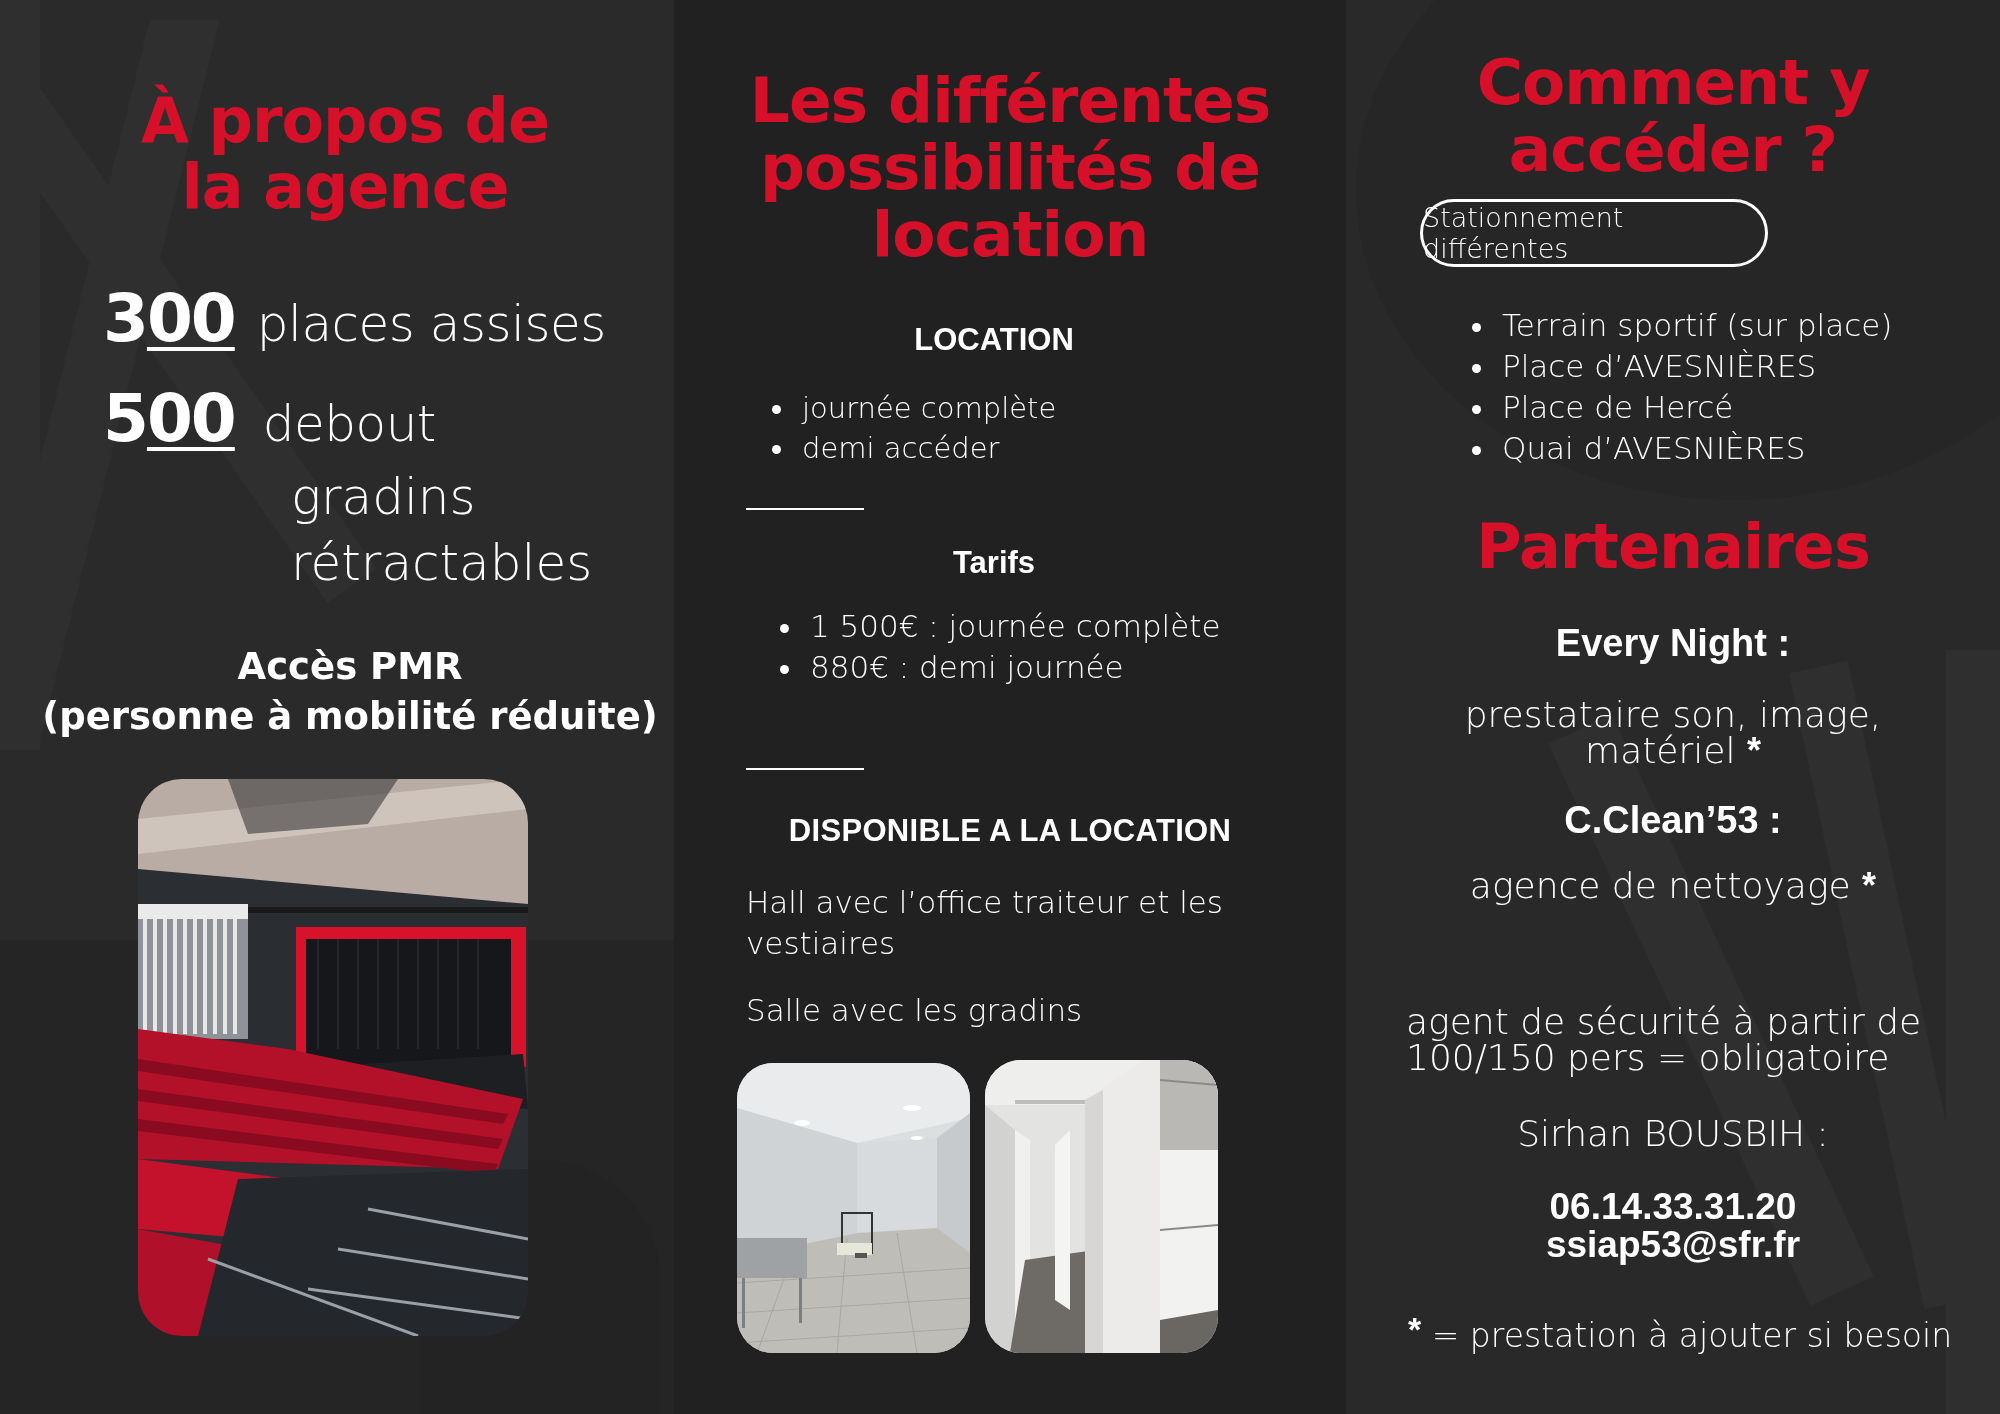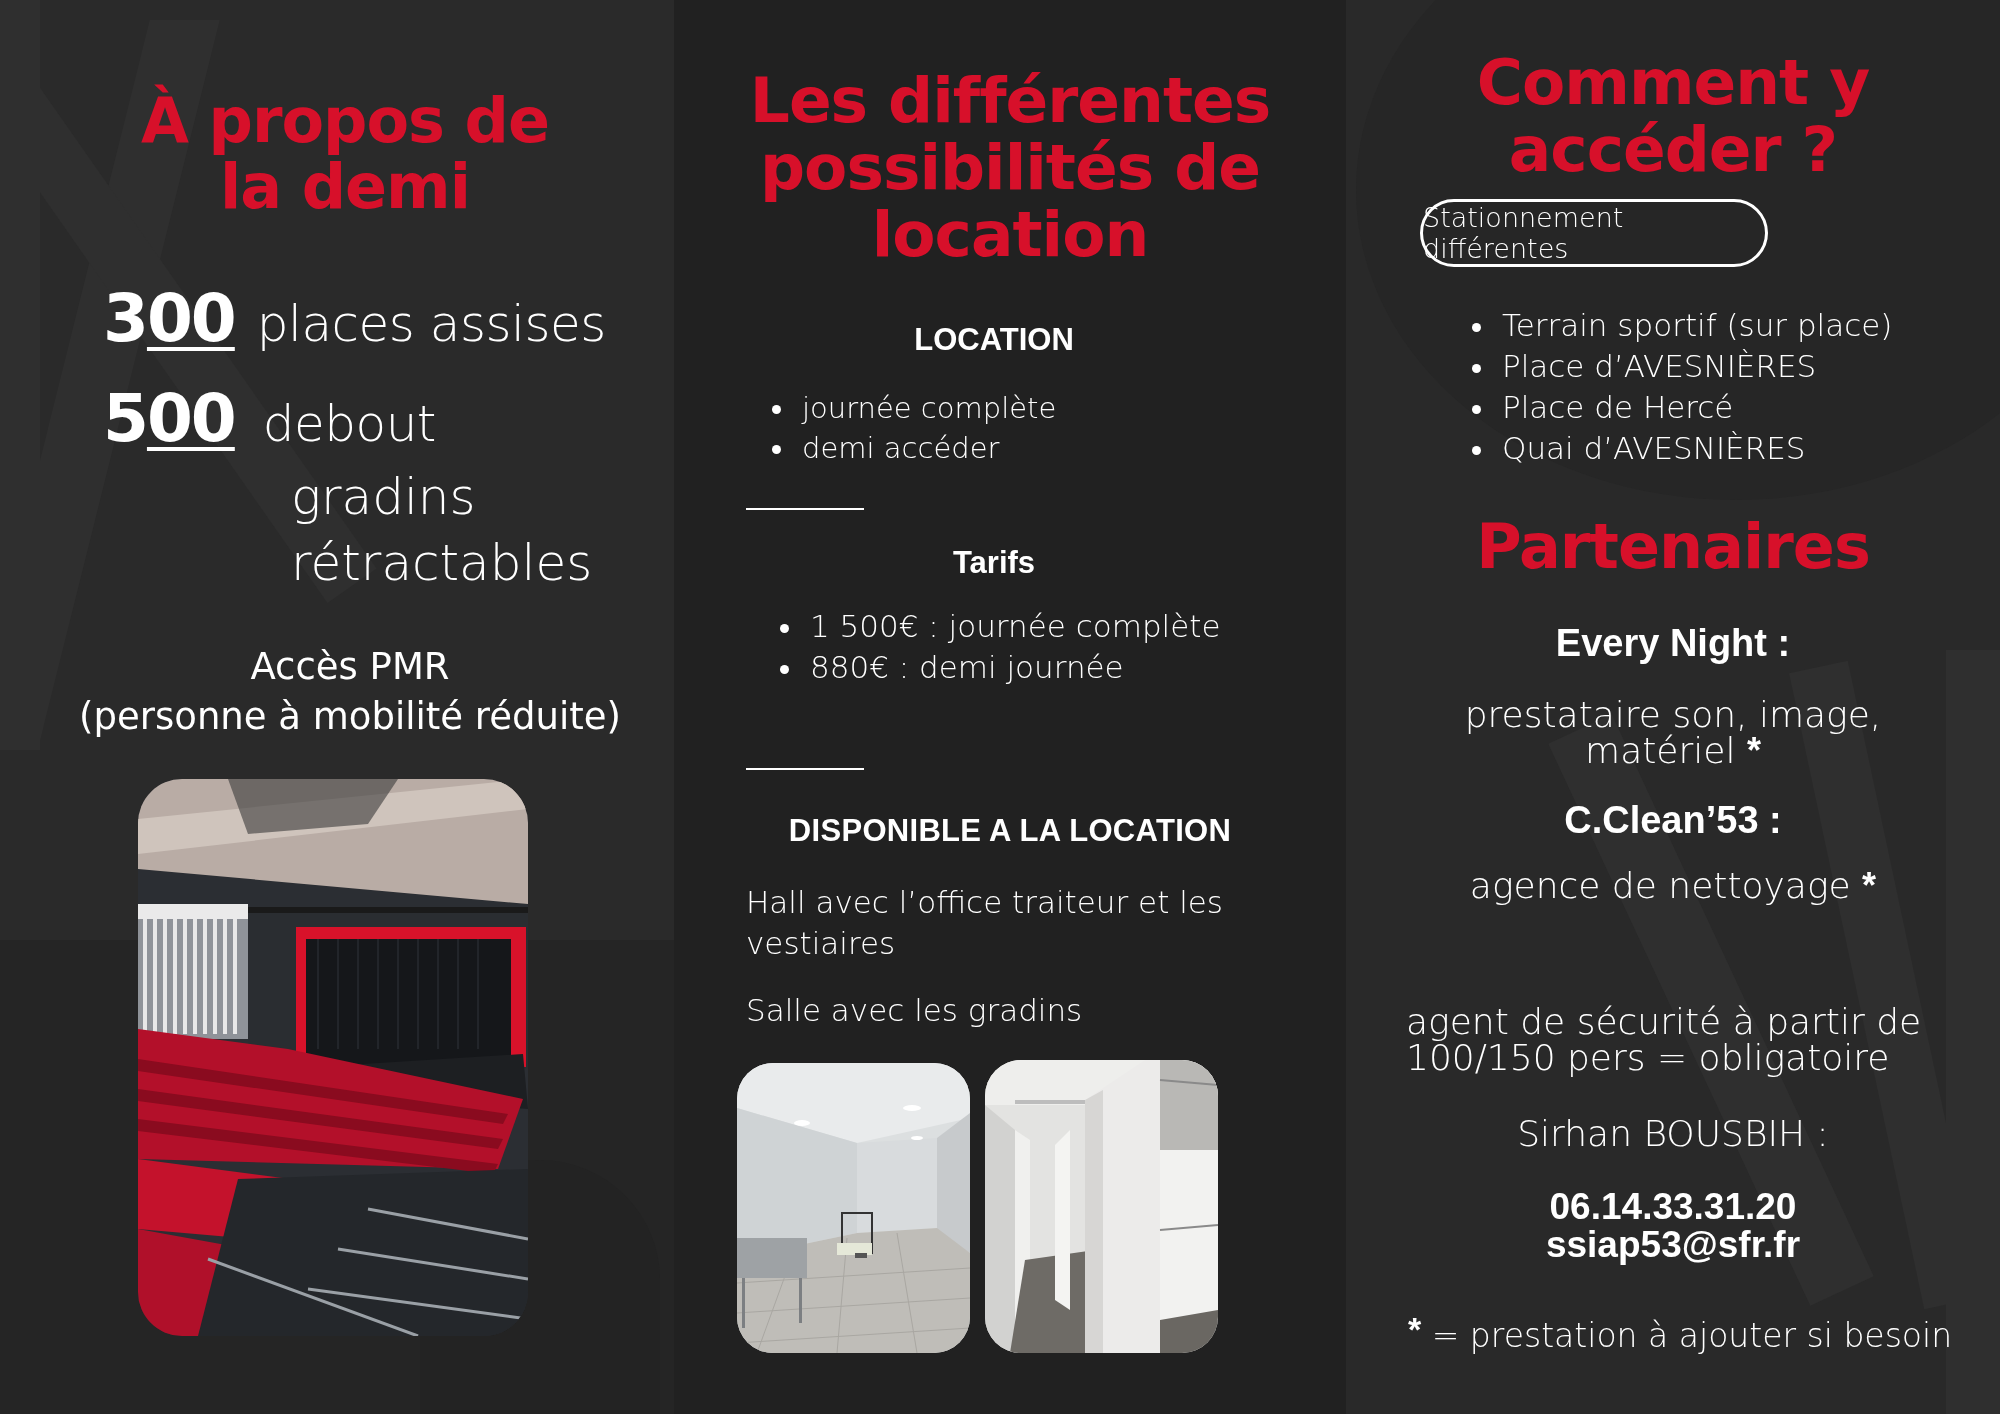--- a/index.html
+++ b/index.html
@@ -23,21 +23,21 @@
     letter-spacing: -1px; line-height: 1.06;
   }
 
   
   .left-title { left: 60px; width: 570px; top: 88px; font-size: 62px; }
   .stat-row { position: absolute; left: 103px; display: flex; align-items: baseline; }
   .stat-num { font-family: "DejaVu Sans", sans-serif; font-weight: 700; font-size: 66px; letter-spacing: -2px; }
   .stat-num .ul { text-decoration: underline; text-decoration-thickness: 4px; text-underline-offset: 6px; }
   .stat-label { font-family: "DejaVu Sans", sans-serif; font-weight: 300; font-size: 50px; margin-left: 22px; letter-spacing: -0.5px; }
   .gradins { left: 256px; font-size: 50px; line-height: 66px; font-family: "DejaVu Sans", sans-serif; font-weight: 300; }
-  .pmr { left: 40px; width: 620px; font-size: 37px; line-height: 50px; font-family: "DejaVu Sans", sans-serif; font-weight: 400; text-align: center; }
+  .pmr { left: 40px; width: 620px; font-size: 37px; line-height: 50px; font-family: "DejaVu Sans", sans-serif; font-weight: 700; text-align: center; }
 
   .photo { position: absolute; border-radius: 44px; overflow: hidden; }
 
   
   .mid-title { left: 0; width: 672px; top: 68px; font-size: 63px; text-align: center; }
   .section-head { position: absolute; font-family: "Liberation Sans", sans-serif; font-weight: 700; font-size: 31px; text-align: center; }
   ul.bul { position: absolute; list-style: none; font-family: "DejaVu Sans", sans-serif; font-weight: 300; }
   ul.bul li { position: relative; padding-left: 36px; }
   ul.bul li::before { content: ""; position: absolute; left: 6px; top: 50%; width: 9px; height: 9px; margin-top: -3px; border-radius: 50%; background: #fff; }
   .rule { position: absolute; height: 2px; background: #ffffff; }
@@ -57,21 +57,21 @@
 <section class="panel panel-left">
 
   <div class="deco" style="left:60px;top:20px;width:70px;height:720px;transform:skewX(-14deg);"></div>
   <div class="deco" style="left:150px;top:40px;width:60px;height:600px;transform:rotate(-35deg);"></div>
   <div class="deco" style="left:0;top:0;width:40px;height:750px;"></div>
   <div class="deco-dark" style="left:0;top:940px;width:674px;height:474px;"></div>
   <div class="deco-dark" style="left:420px;top:1160px;width:240px;height:260px;border-radius:120px 120px 0 0;background:#232323;"></div>
 
   <h1 class="abs title-red left-title center">
     <span>À propos de</span><br>
-    <span>la demi</span>
+    <span>la agence</span>
   </h1>
 
   <div class="stat-row" style="top:280px;">
     <span class="stat-num"><span>3</span><span class="ul">00</span></span>
     <span class="stat-label">places assises</span>
   </div>
   <div class="stat-row" style="top:380px;">
     <span class="stat-num"><span>5</span><span class="ul">00</span></span>
     <span class="stat-label" style="margin-left:28px;">debout</span>
   </div>

